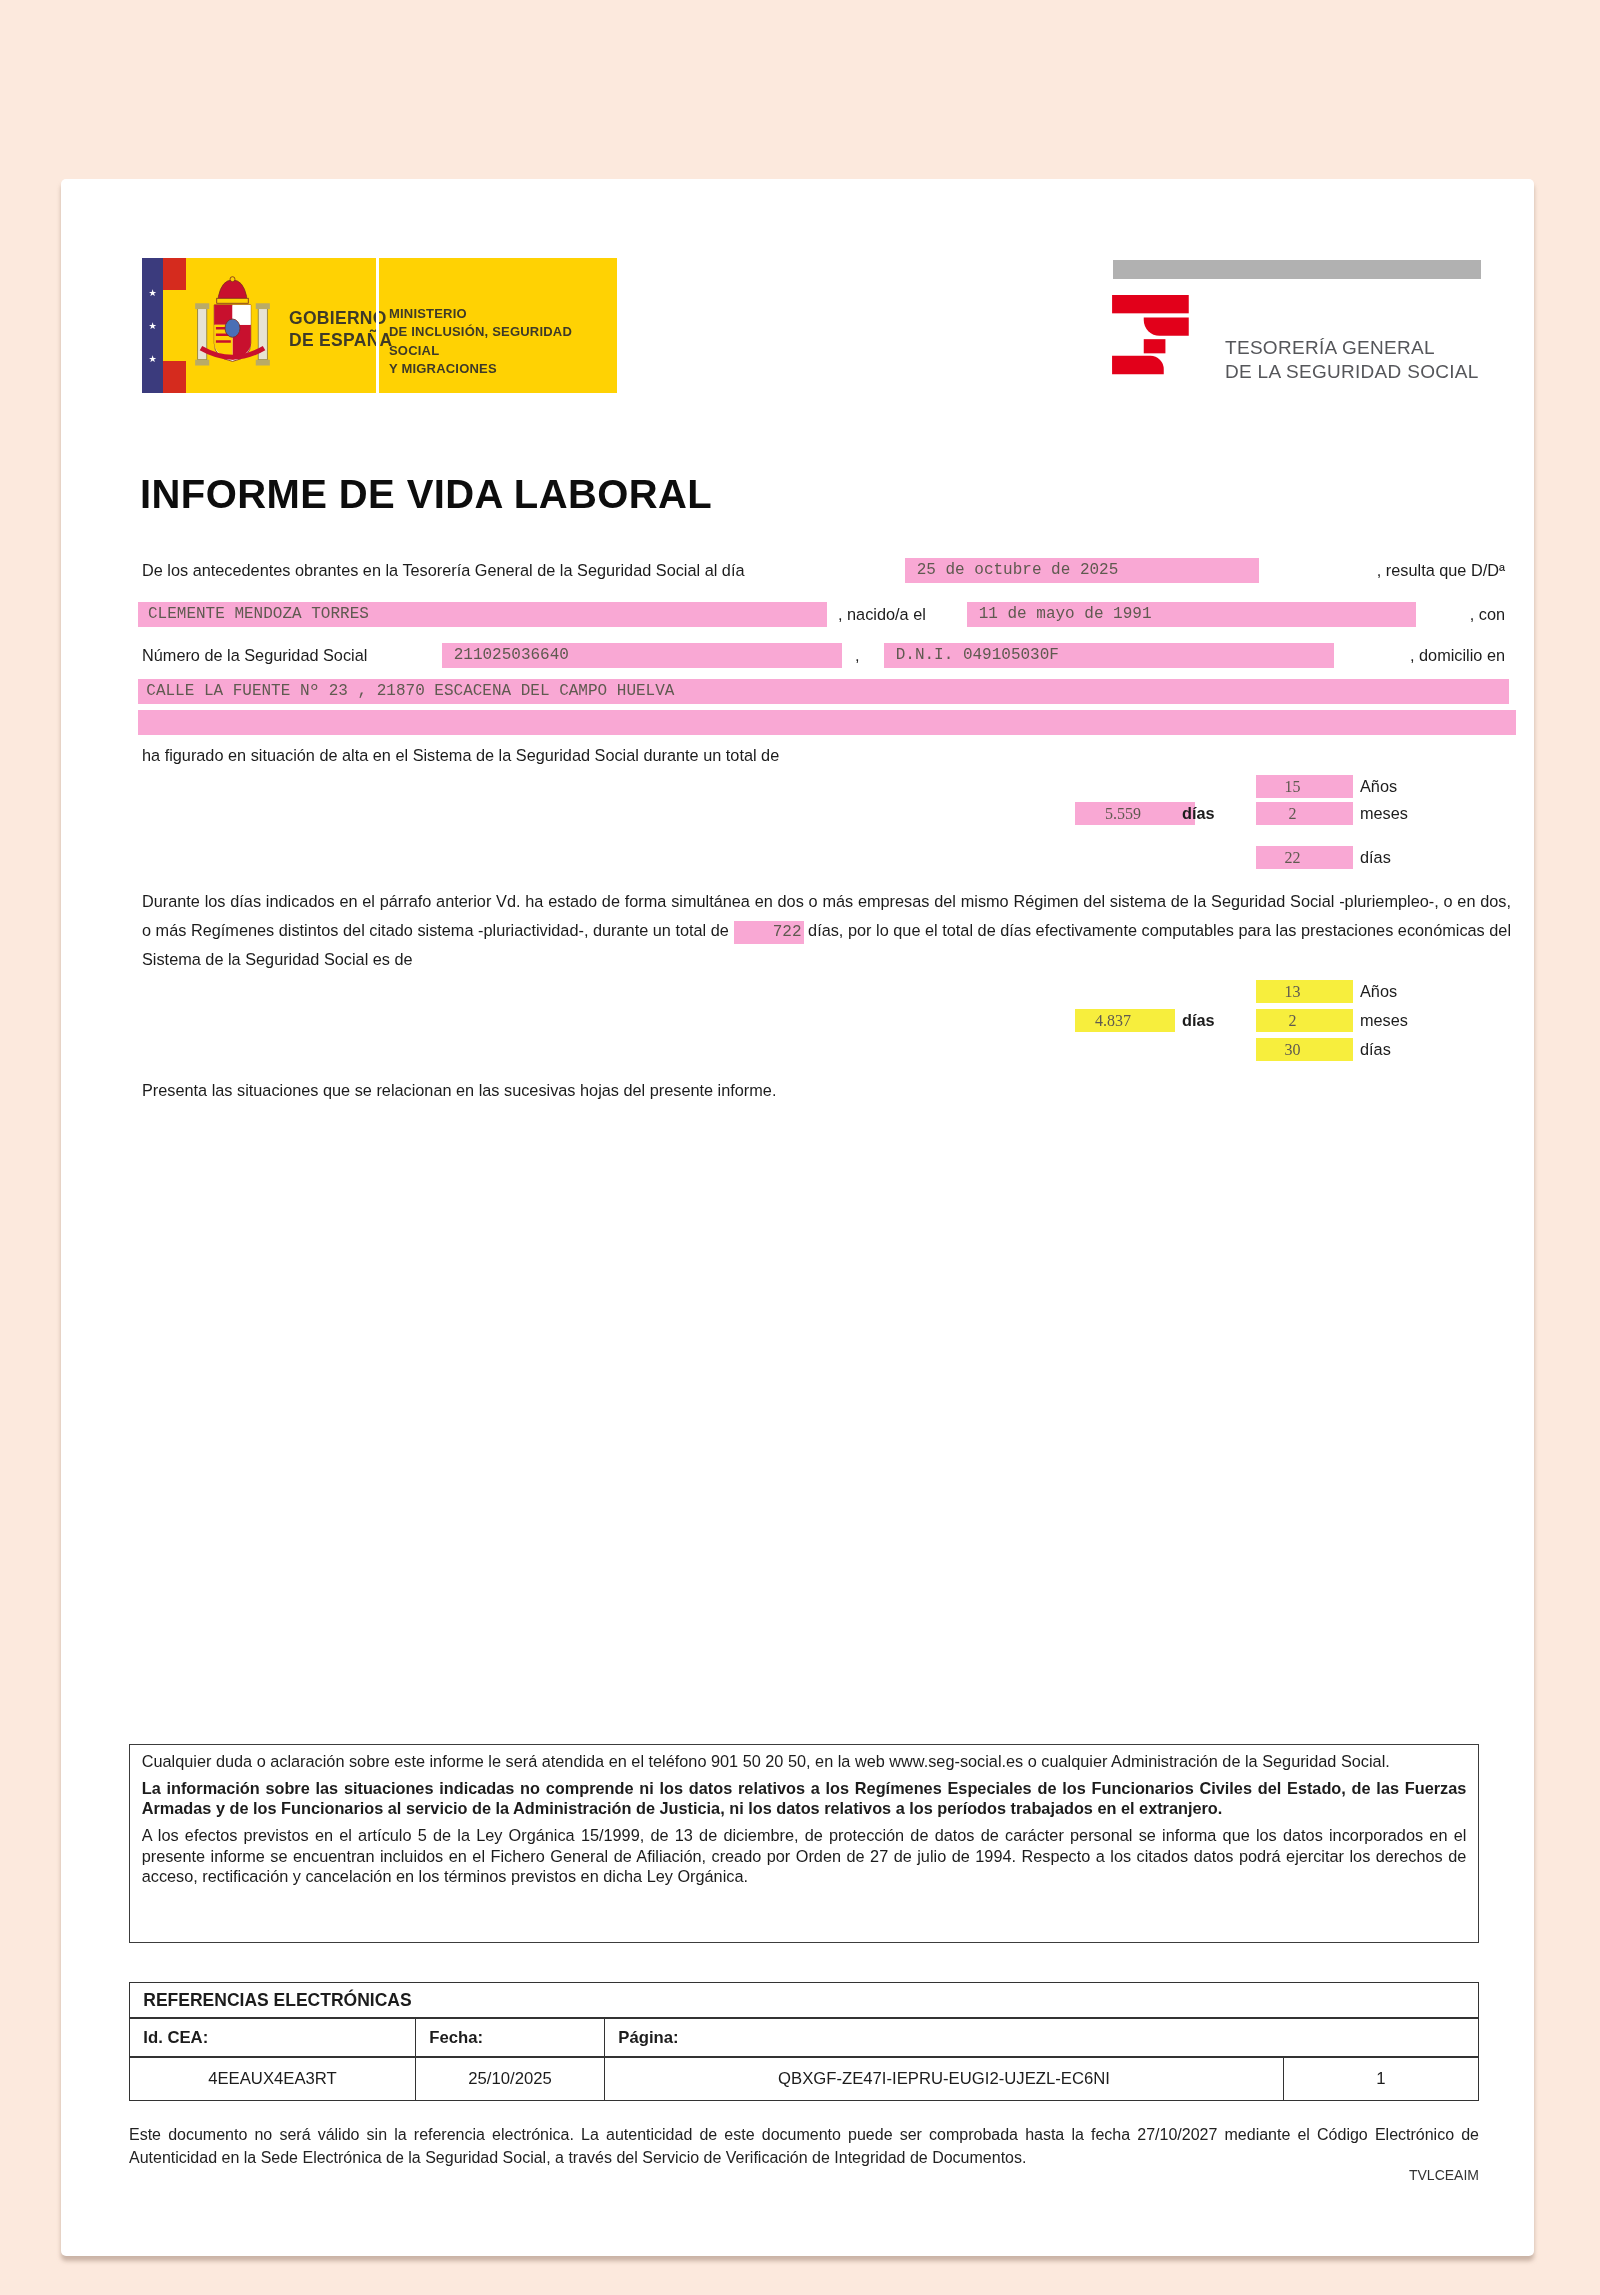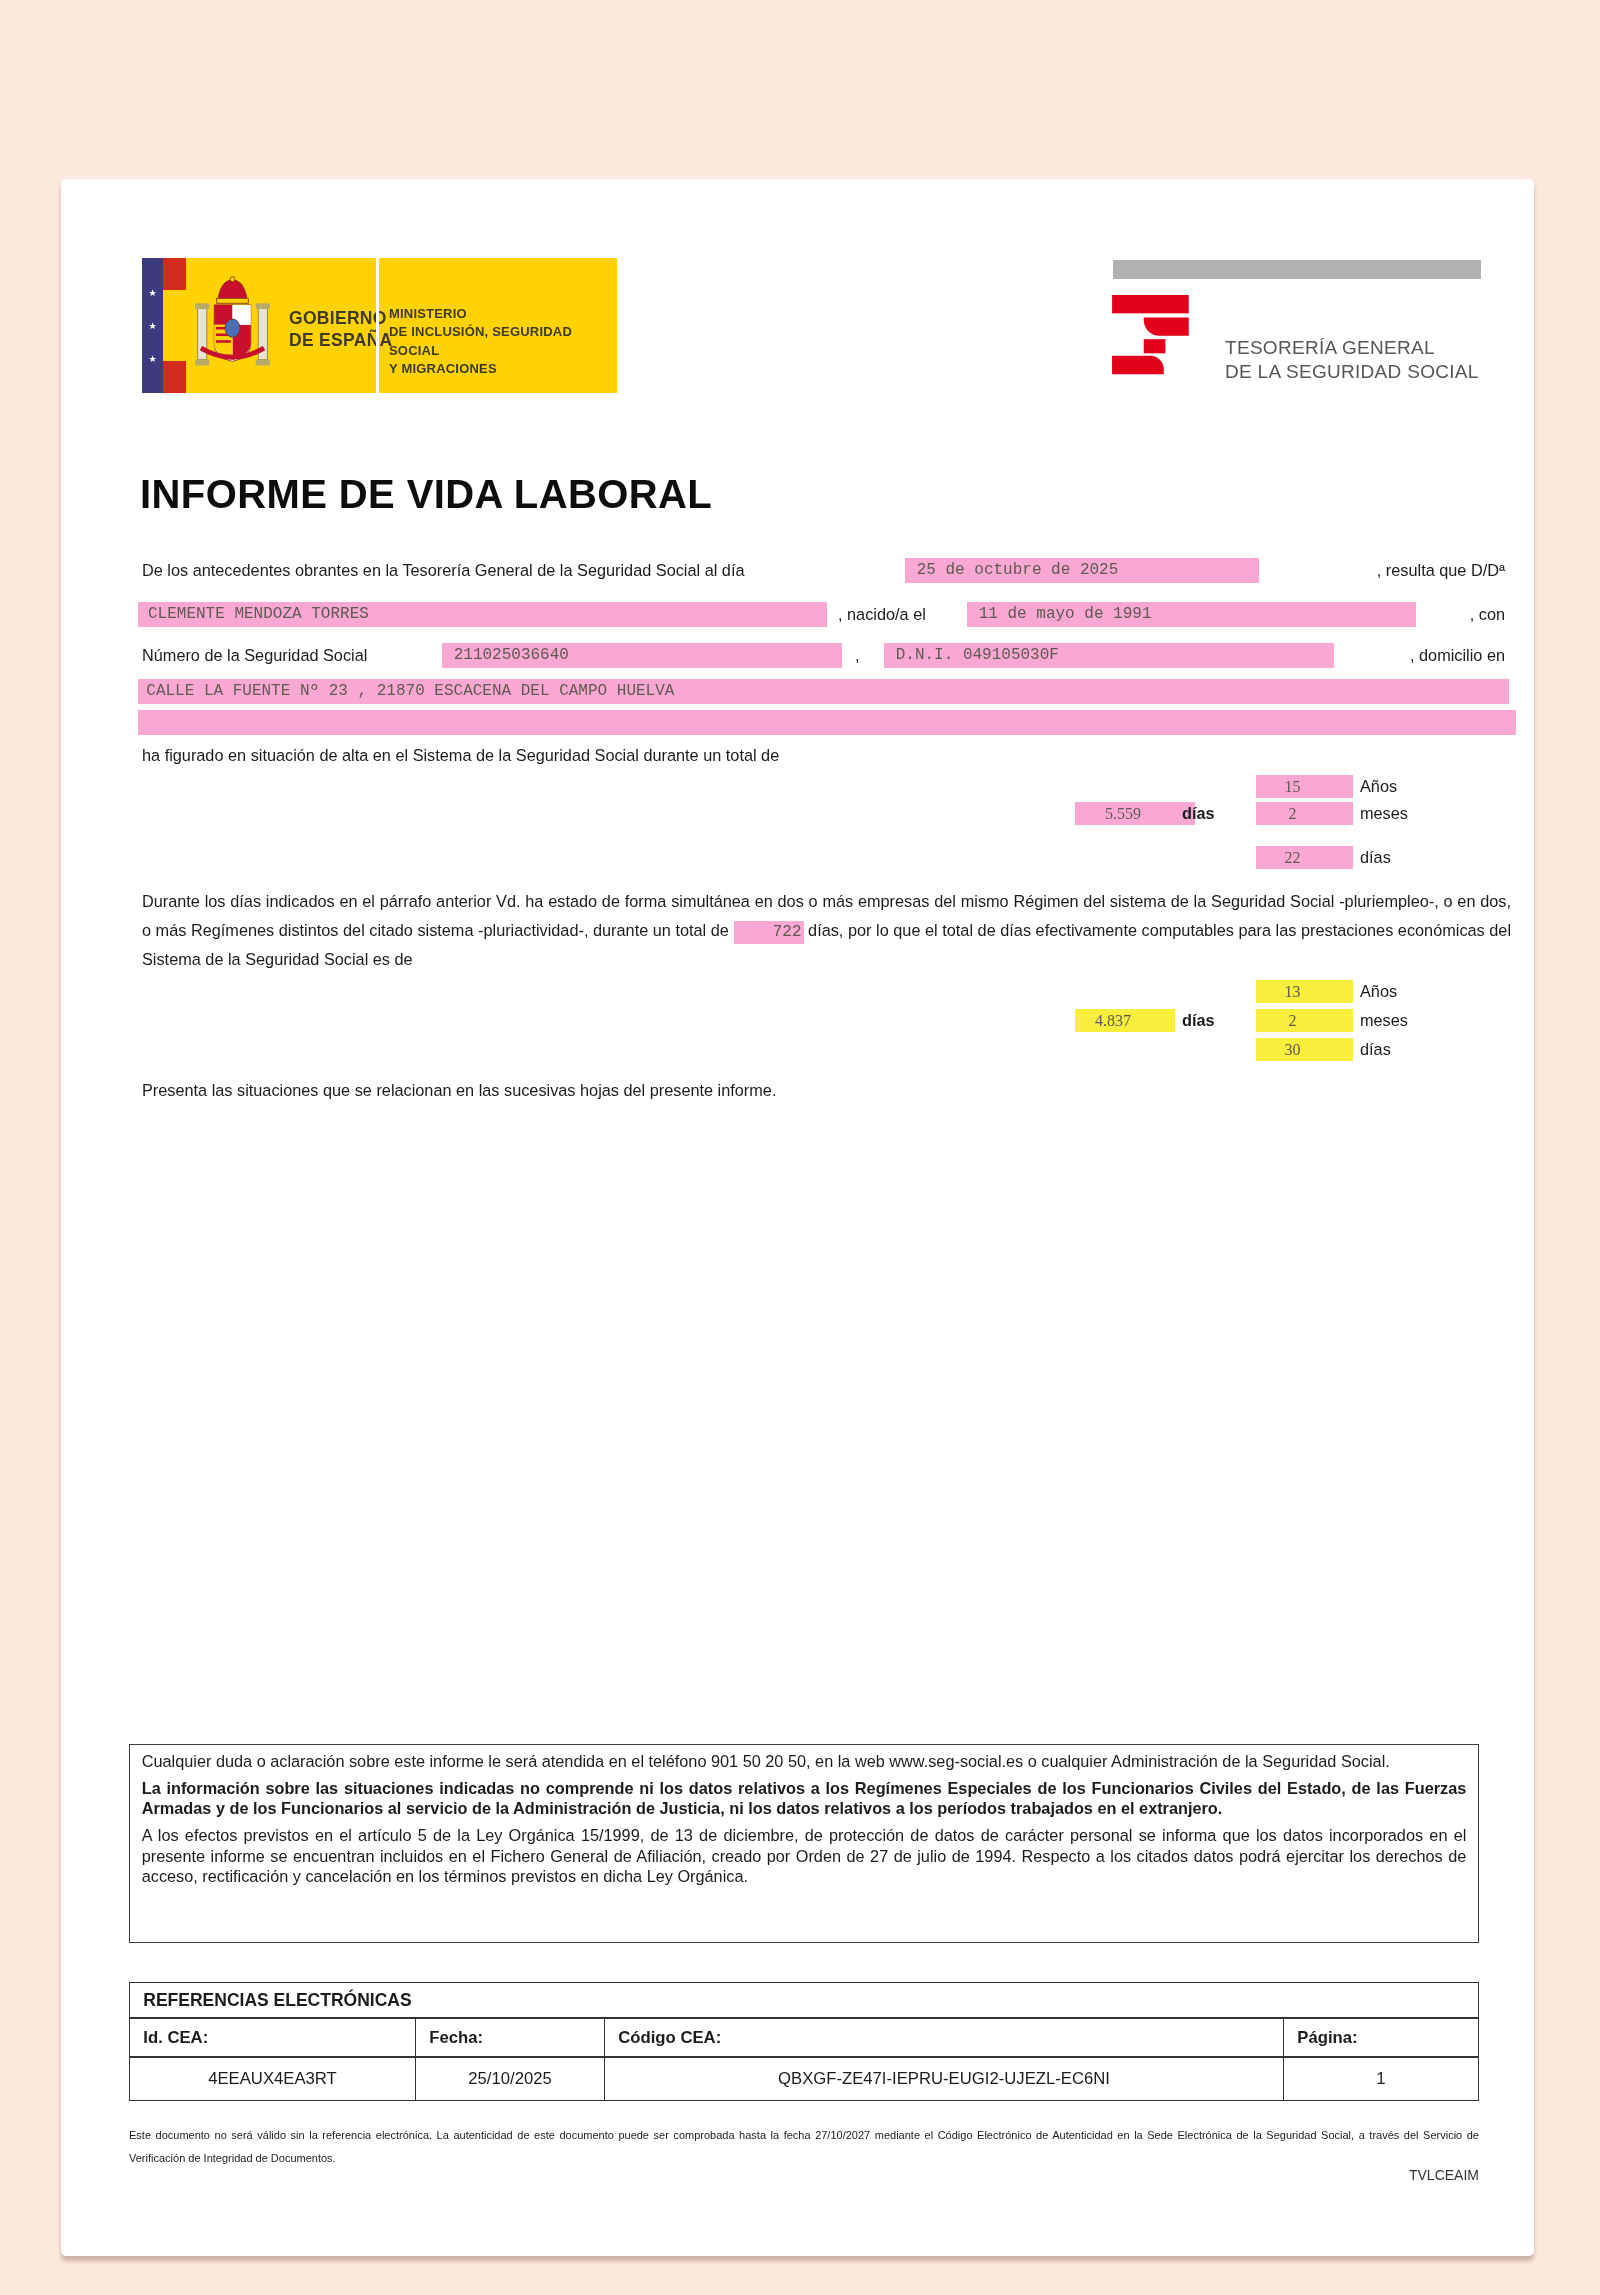--- a/index.html
+++ b/index.html
@@ -48,21 +48,21 @@
   .reftable{left:68px;top:1803px;width:1350px;border:1.7px solid #333;box-sizing:border-box;}
   .ref-title{font-weight:bold;font-size:17.5px;padding:6.7px 13.3px;border-bottom:2.5px solid #333;}
   .ref-row{display:flex;}
   .ref-head{border-bottom:2.5px solid #333;font-weight:bold;font-size:16.7px;}
   .ref-cell{box-sizing:border-box;padding:8.3px 13.3px;border-right:1.7px solid #333;}
   .ref-cell:last-child{border-right:none;}
   .c1{width:286px;} .c2{width:189px;} .c3{width:679px;} .c4{flex:1;}
   .ref-val{font-size:16.7px;}
   .ref-val .ref-cell{text-align:center;padding:10.8px 6.7px;}
   
-  .fineprint{left:68px;top:1945px;width:1350px;font-size:11px;line-height:22.5px;text-align:justify;color:#222;}
+  .fineprint{left:68px;top:1945px;width:1350px;font-size:16px;line-height:22.5px;text-align:justify;color:#222;}
   .doccode{left:68px;top:1988px;width:1350px;text-align:right;font-size:14px;color:#333;}
 </style>
 </head>
 <body>
 
 <div class="page">
 
   <div class="abs es-logo">
     <div class="abs es-strip-blue">
       <span>★</span>
@@ -183,21 +183,20 @@
     <p>Cualquier duda o aclaración sobre este informe le será atendida en el teléfono 901 50 20 50, en la web www.seg-social.es o cualquier Administración de la Seguridad Social.</p>
     <p class="bold">La información sobre las situaciones indicadas no comprende ni los datos relativos a los Regímenes Especiales de los Funcionarios Civiles del Estado, de las Fuerzas Armadas y de los Funcionarios al servicio de la Administración de Justicia, ni los datos relativos a los períodos trabajados en el extranjero.</p>
     <p>A los efectos previstos en el artículo 5 de la Ley Orgánica 15/1999, de 13 de diciembre, de protección de datos de carácter personal se informa que los datos incorporados en el presente informe se encuentran incluidos en el Fichero General de Afiliación, creado por Orden de 27 de julio de 1994. Respecto a los citados datos podrá ejercitar los derechos de acceso, rectificación y cancelación en los términos previstos en dicha Ley Orgánica.</p>
   </div>
 
   <div class="abs reftable">
     <div class="ref-title">REFERENCIAS ELECTRÓNICAS</div>
     <div class="ref-row ref-head">
       <div class="ref-cell c1">Id. CEA:</div>
       <div class="ref-cell c2">Fecha:</div>
-      <div class="ref-cell c3">Código CEA:</div>
       <div class="ref-cell c4">Página:</div>
     </div>
     <div class="ref-row ref-val">
       <div class="ref-cell c1">4EEAUX4EA3RT</div>
       <div class="ref-cell c2">25/10/2025</div>
       <div class="ref-cell c3">QBXGF-ZE47I-IEPRU-EUGI2-UJEZL-EC6NI</div>
       <div class="ref-cell c4">1</div>
     </div>
   </div>
 

